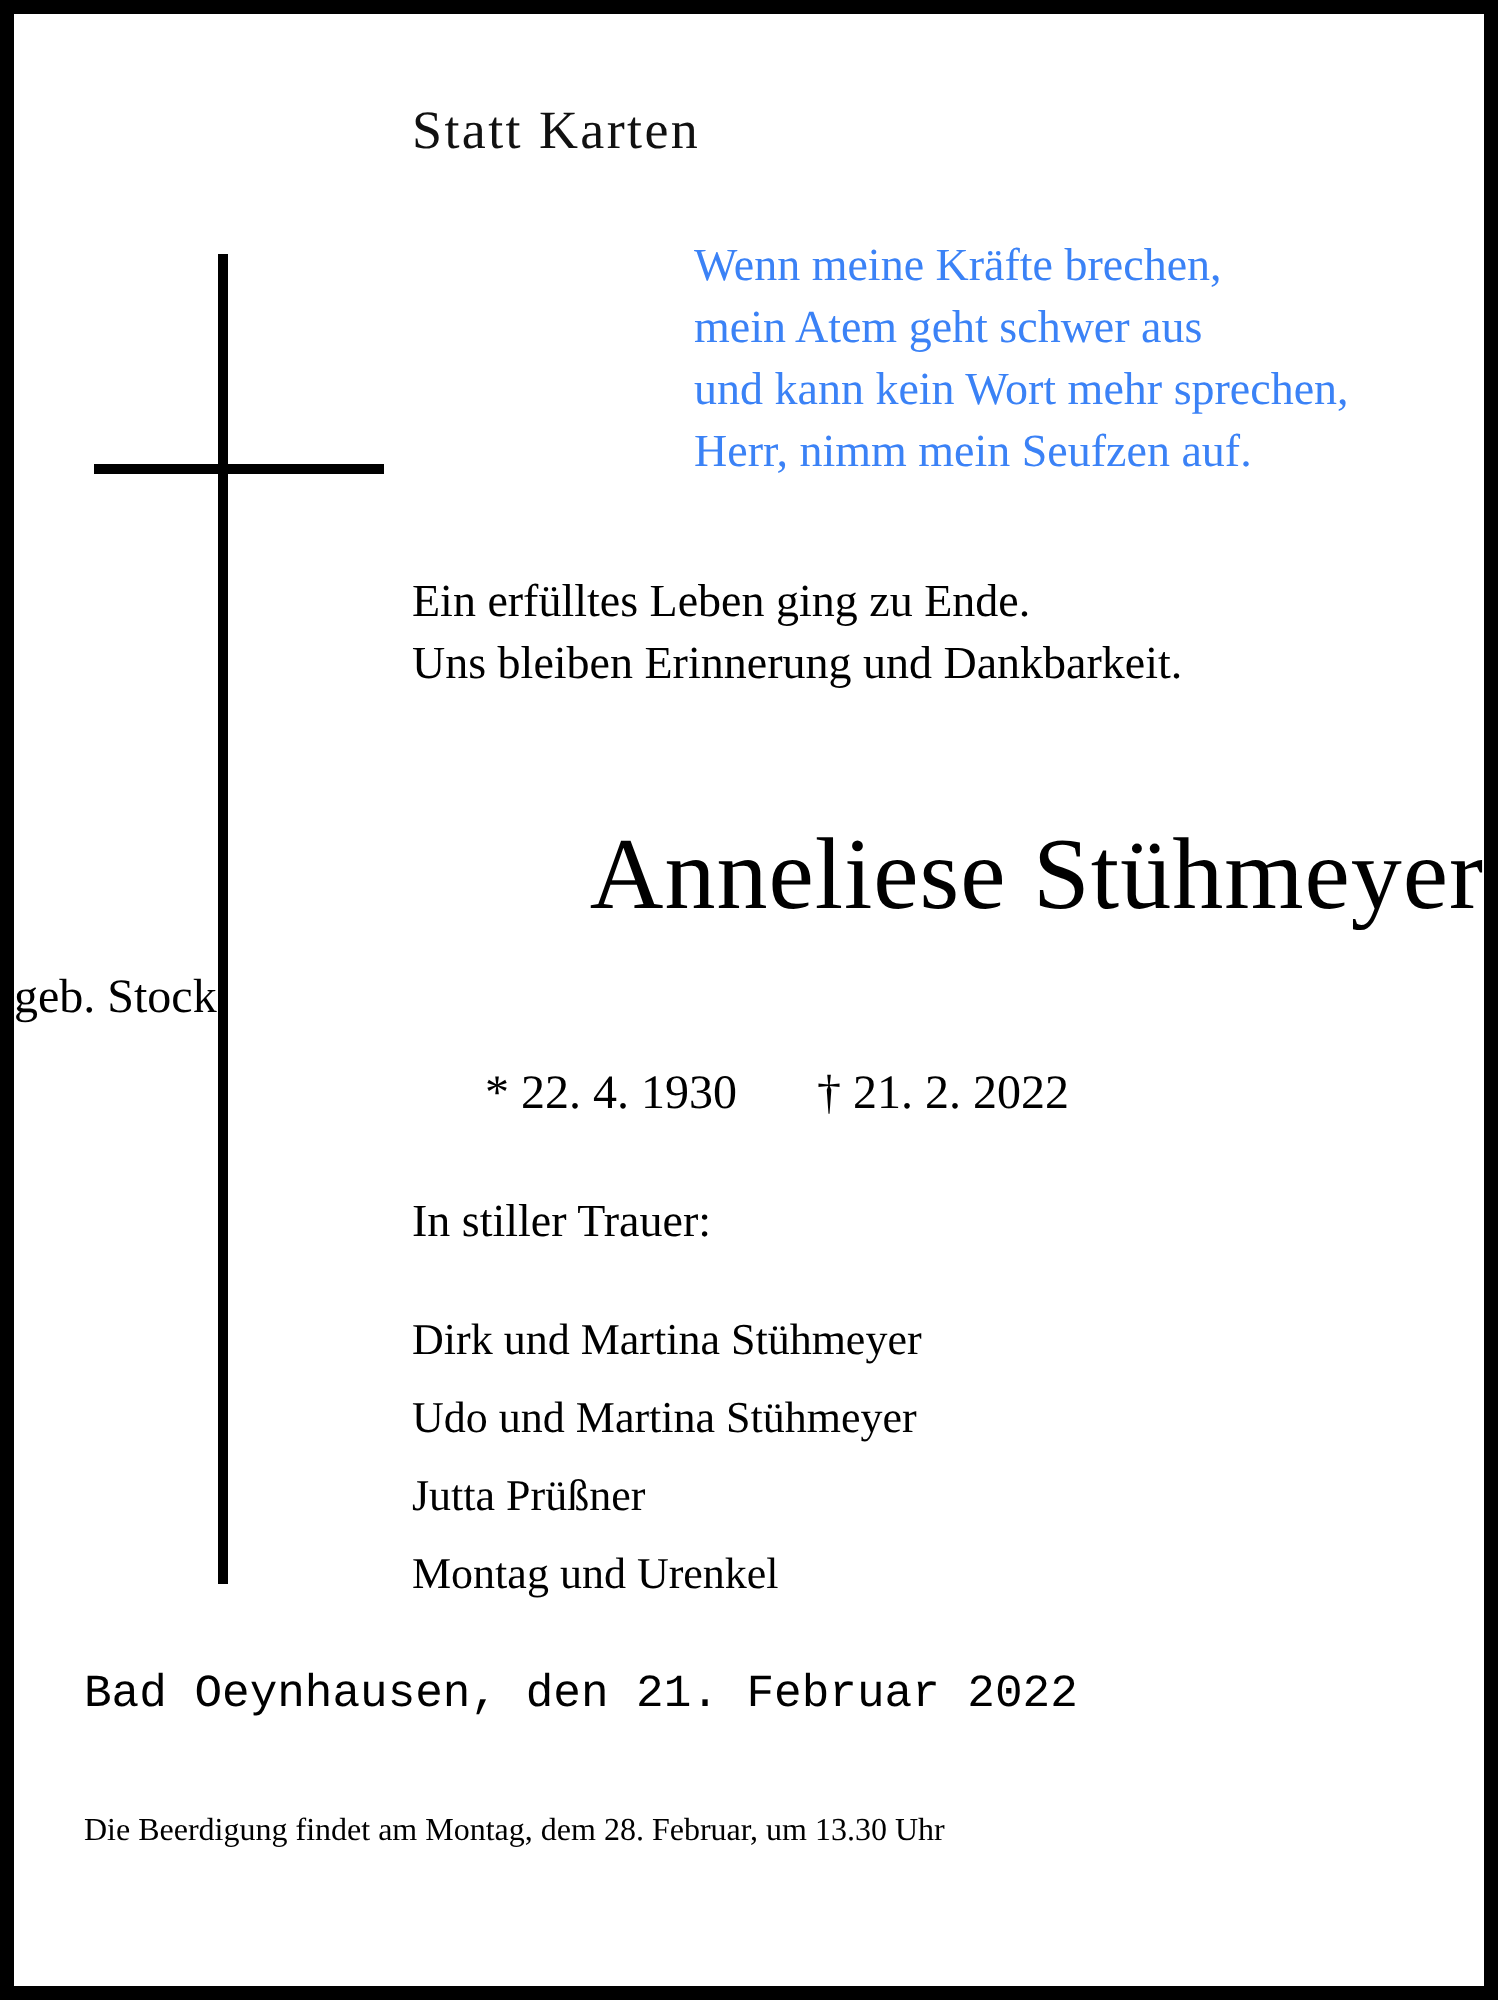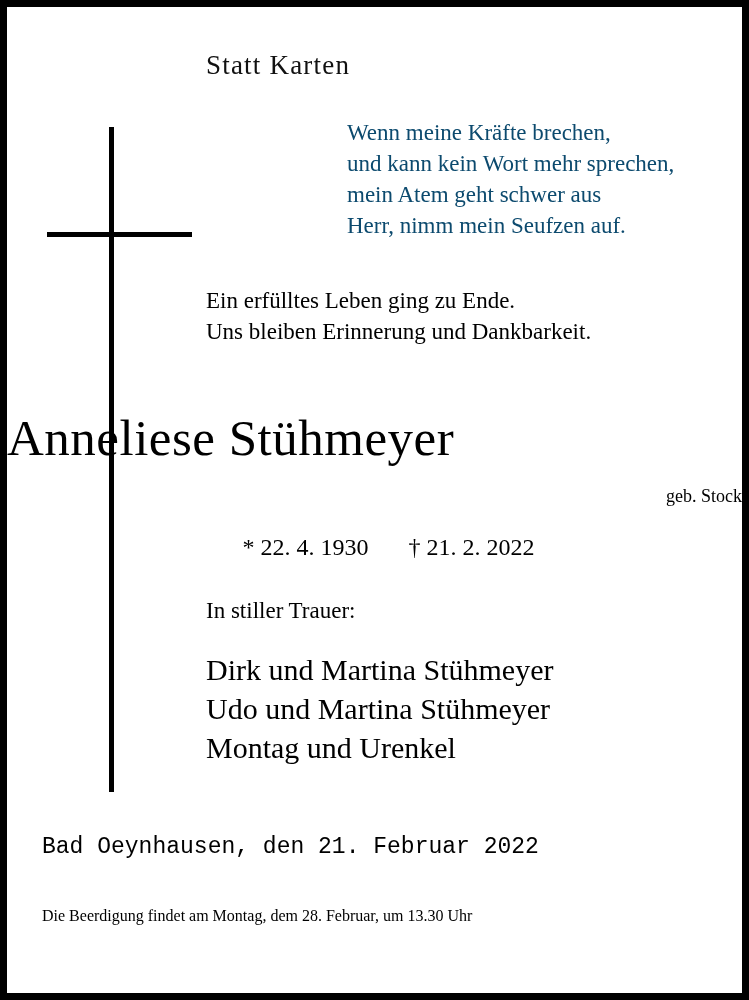--- a/index.html
+++ b/index.html
@@ -58,53 +58,52 @@
     color: #111;
   }
 
   
   .verse {
     position: absolute;
     left: 340px;
     top: 110px;
     font-size: 23px;
     line-height: 31px;
-    color: #0c4a6e;
+    color: #3b82f6;
   }
   .verse div { white-space: nowrap; }
 
   
   .intro {
     position: absolute;
     left: 199px;
     top: 278px;
     font-size: 23px;
     line-height: 31px;
   }
 
   
   .name {
     position: absolute;
     left: 0;
     right: 0;
     top: 402px;
-    text-align: left;
+    text-align: right;
     font-size: 51px;
     letter-spacing: 0.5px;
     font-weight: normal;
     margin: 0;
   }
   .maiden {
     position: absolute;
     left: 0;
     right: 0;
     top: 479px;
-    text-align: right;
-    font-size: 18px;
-    padding-left: 22px;
+    text-align: left;
+    font-size: 24px;
   }
   .dates {
     position: absolute;
     left: 0;
     right: 0;
     top: 527px;
     text-align: center;
     font-size: 24px;
     padding-left: 28px;
   }
@@ -115,21 +114,21 @@
     position: absolute;
     left: 199px;
     top: 591px;
     font-size: 23px;
     text-align: right;
   }
   .mourn-list {
     position: absolute;
     left: 199px;
     top: 643px;
-    font-size: 30px;
+    font-size: 22px;
     line-height: 39px;
   }
 
   
   .place-date {
     position: absolute;
     left: 35px;
     top: 827px;
     font-size: 23px;
     font-family: Liberation Mono, monospace;
@@ -150,22 +149,22 @@
 
   <div class="cross">
     <div class="vbar"></div>
     <div class="hbar"></div>
   </div>
 
   <div class="statt-karten">Statt Karten</div>
 
   <div class="verse">
     <div>Wenn meine Kräfte brechen,</div>
+    <div>mein Atem geht schwer aus</div>
     <div>und kann kein Wort mehr sprechen,</div>
-    <div>mein Atem geht schwer aus</div>
     <div>Herr, nimm mein Seufzen auf.</div>
   </div>
 
   <div class="intro">
     <div>Ein erfülltes Leben ging zu Ende.</div>
     <div>Uns bleiben Erinnerung und Dankbarkeit.</div>
   </div>
 
   <h1 class="name">Anneliese Stühmeyer</h1>
   <div class="maiden">geb. Stock</div>
@@ -173,20 +172,21 @@
   <div class="dates">
     <span>* 22. 4. 1930</span>
     <span class="gap"></span>
     <span>† 21. 2. 2022</span>
   </div>
 
   <div class="mourn-heading">In stiller Trauer:</div>
   <div class="mourn-list">
     <div>Dirk und Martina Stühmeyer</div>
     <div>Udo und Martina Stühmeyer</div>
+    <div>Jutta Prüßner</div>
     <div>Montag und Urenkel</div>
   </div>
 
   <div class="place-date">Bad Oeynhausen, den 21. Februar 2022</div>
 
   <div class="funeral">
     <div>Die Beerdigung findet am Montag, dem 28. Februar, um 13.30 Uhr</div>
   </div>
 
 </div>

